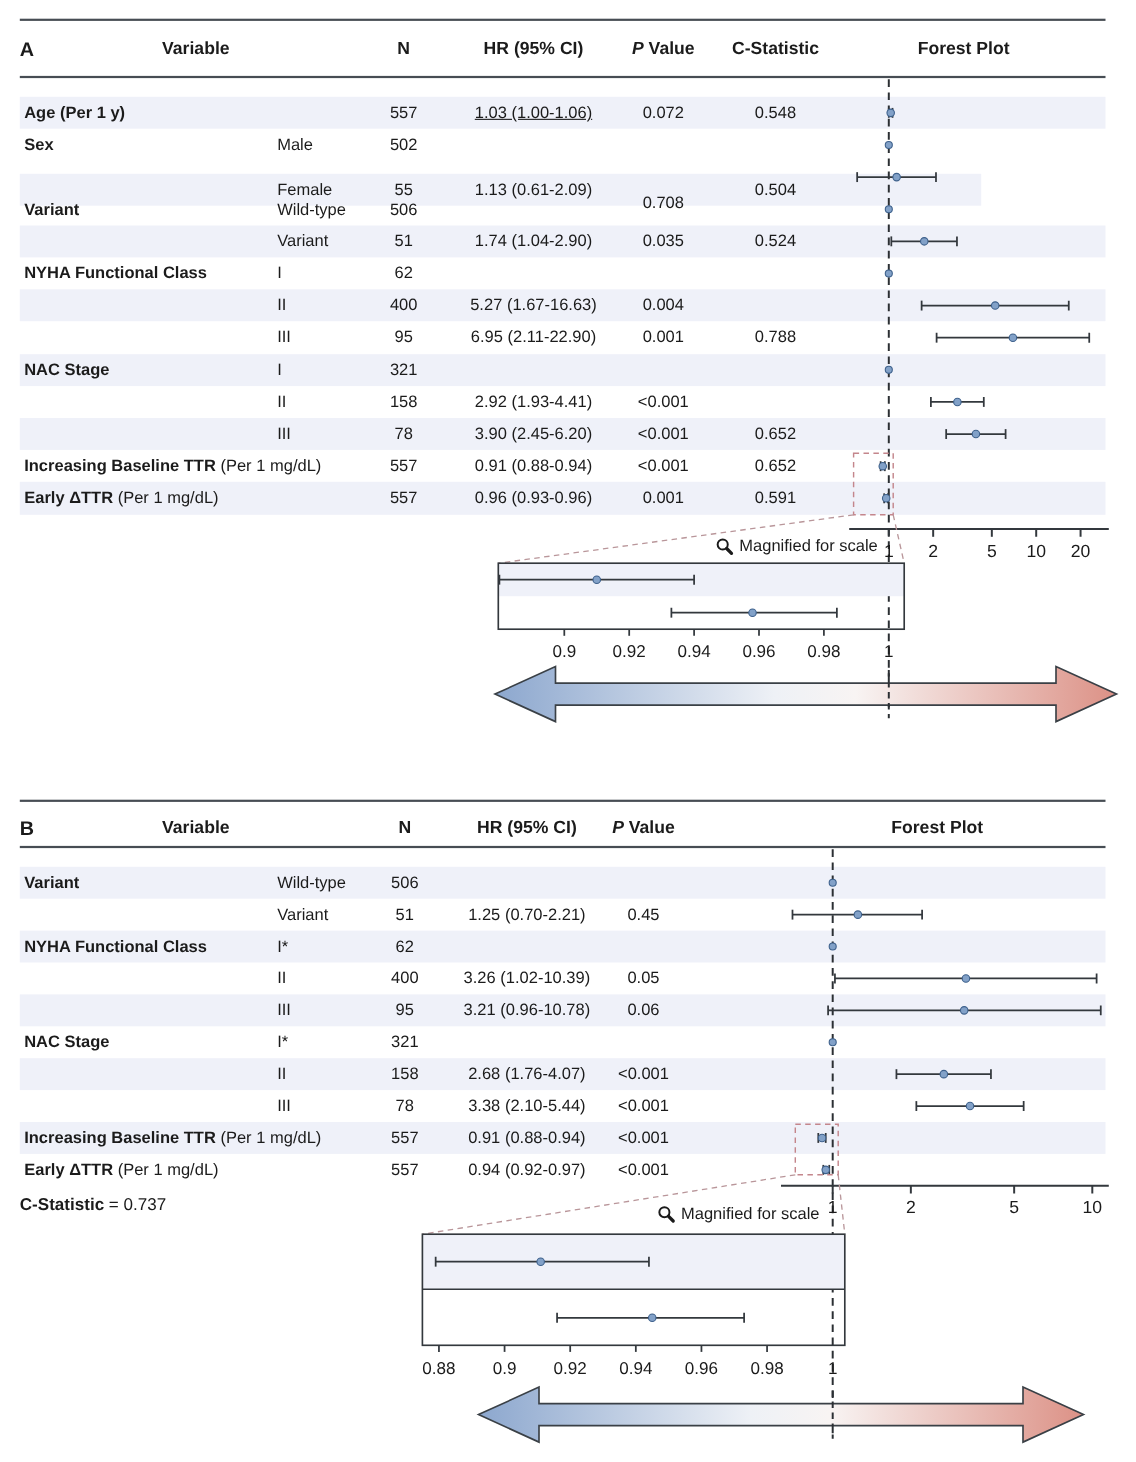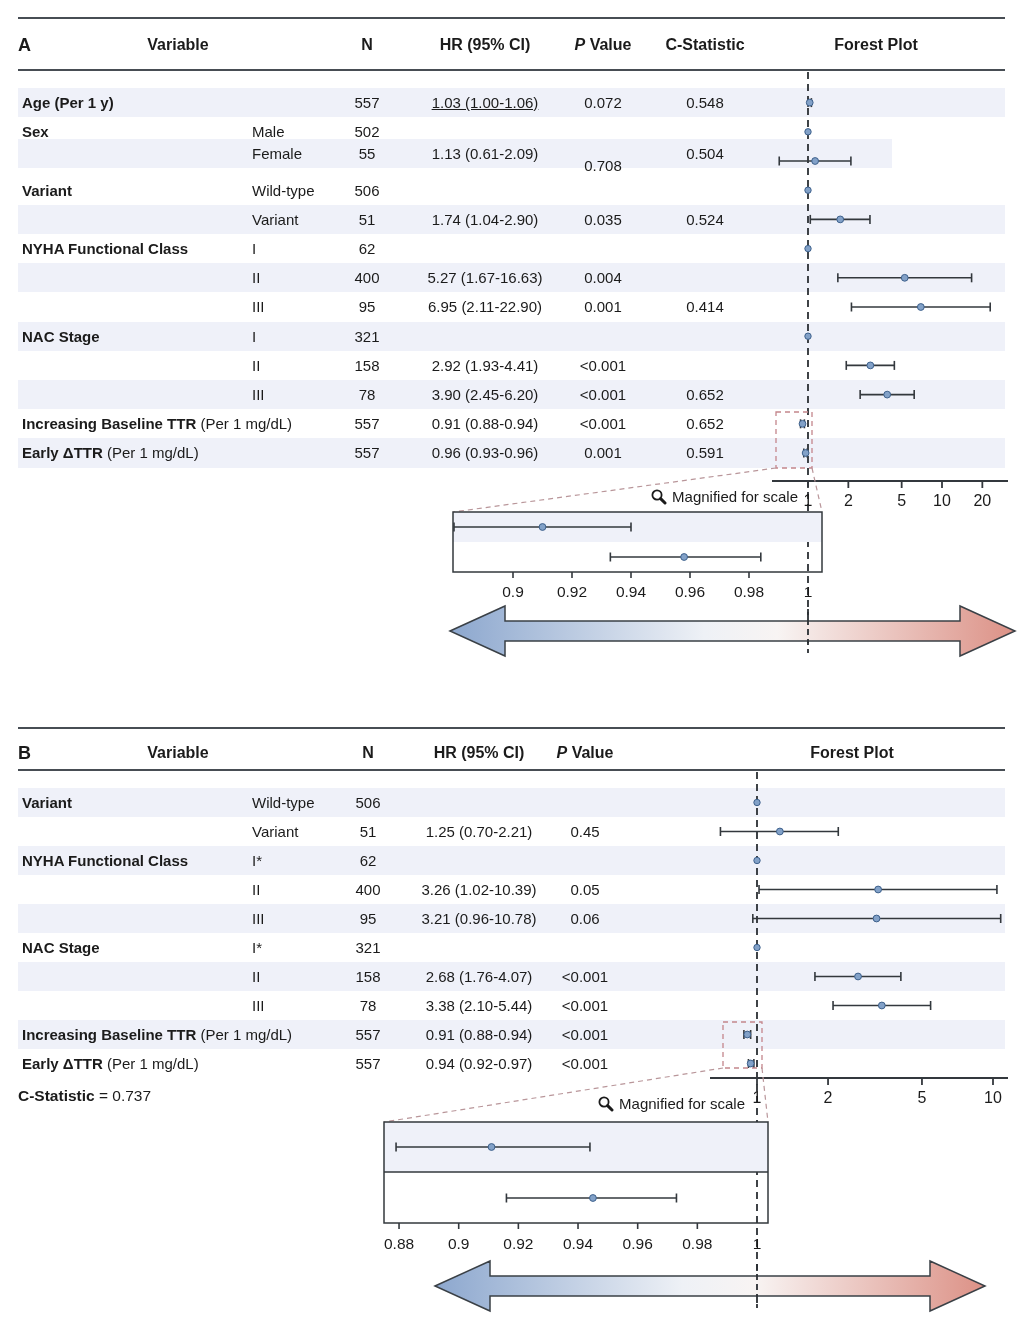--- a/index.html
+++ b/index.html
@@ -45,21 +45,21 @@
         <span class="cell-c" style="left:319px;width:60px;">557</span>
         <span class="cell-c" style="left:387px;width:160px;text-decoration:underline;">1.03 (1.00-1.06)</span>
         <span class="cell-c" style="left:545px;width:80px;">0.072</span>
         <span class="cell-c" style="left:647px;width:80px;">0.548</span>
       </div>
       <div class="row" style="left:18px;top:117.2px;width:987px;">
         <span style="left:4px;"><span class="b" style="position:static;">Sex</span></span>
         <span style="left:234px;">Male</span>
         <span class="cell-c" style="left:319px;width:60px;">502</span>
       </div>
-      <div class="row" style="left:18px;top:139px;width:874px;background:#eff1f9;">
+      <div class="row" style="left:18px;top:158px;width:874px;background:#eff1f9;">
         <span style="left:4px;"></span>
         <span style="left:234px;">Female</span>
         <span class="cell-c" style="left:319px;width:60px;">55</span>
         <span class="cell-c" style="left:387px;width:160px;">1.13 (0.61-2.09)</span>
         <span class="cell-c" style="left:545px;width:80px;margin-top:12px;">0.708</span>
         <span class="cell-c" style="left:647px;width:80px;">0.504</span>
       </div>
       <div class="row" style="left:18px;top:175.6px;width:987px;">
         <span style="left:4px;"><span class="b" style="position:static;">Variant</span></span>
         <span style="left:234px;">Wild-type</span>
@@ -84,21 +84,21 @@
         <span class="cell-c" style="left:319px;width:60px;">400</span>
         <span class="cell-c" style="left:387px;width:160px;">5.27 (1.67-16.63)</span>
         <span class="cell-c" style="left:545px;width:80px;">0.004</span>
       </div>
       <div class="row" style="left:18px;top:292.4px;width:987px;">
         <span style="left:4px;"></span>
         <span style="left:234px;">III</span>
         <span class="cell-c" style="left:319px;width:60px;">95</span>
         <span class="cell-c" style="left:387px;width:160px;">6.95 (2.11-22.90)</span>
         <span class="cell-c" style="left:545px;width:80px;">0.001</span>
-        <span class="cell-c" style="left:647px;width:80px;">0.414</span>
+        <span class="cell-c" style="left:647px;width:80px;">0.788</span>
       </div>
       <div class="row" style="left:18px;top:321.6px;width:987px;background:#eff1f9;">
         <span style="left:4px;"><span class="b" style="position:static;">NAC Stage</span></span>
         <span style="left:234px;">I</span>
         <span class="cell-c" style="left:319px;width:60px;">321</span>
       </div>
       <div class="row" style="left:18px;top:350.8px;width:987px;">
         <span style="left:4px;"></span>
         <span style="left:234px;">II</span>
         <span class="cell-c" style="left:319px;width:60px;">158</span>

